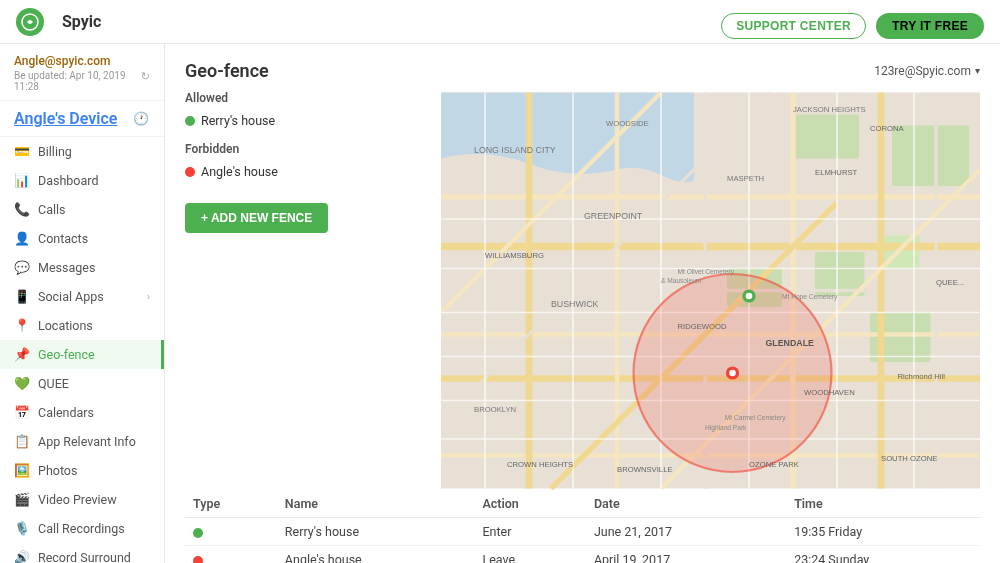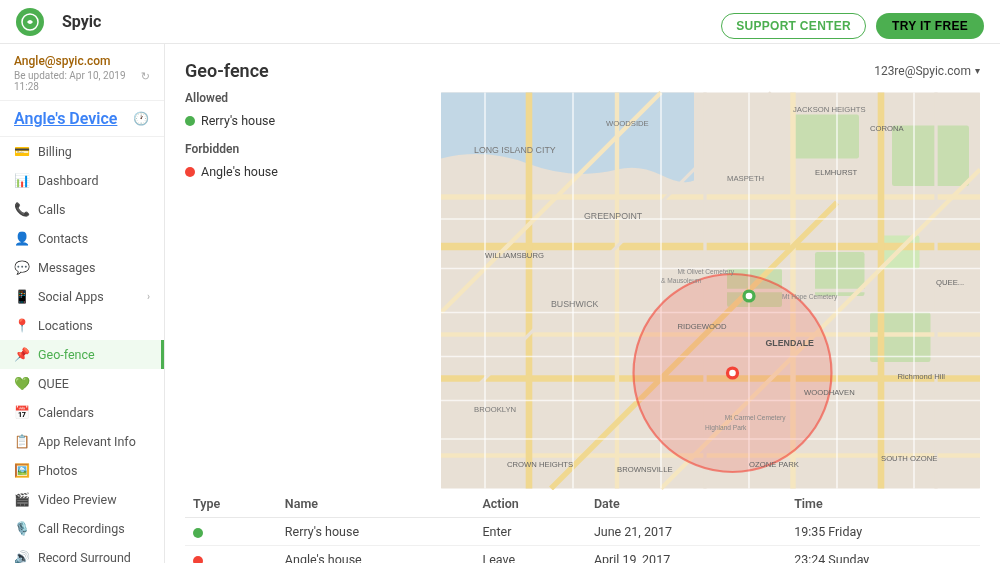--- a/index.html
+++ b/index.html
@@ -386,20 +386,21 @@
             <span>Rerry's house</span>
           </div>
         </div>
         <div class="fence-section">
           <div class="fence-section-title">Forbidden</div>
           <div class="fence-item">
             <span class="fence-dot red"></span>
             <span>Angle's house</span>
           </div>
         </div>
+        <button class="btn-add-fence">+ ADD NEW FENCE</button>
       </div>
 
       <div class="map-container">
         <svg class="map-svg" viewBox="0 0 490 360" xmlns="http://www.w3.org/2000/svg">
 
           <rect width="490" height="360" fill="#e8e0d5"></rect>
 
           <path d="M0,60 Q40,50 80,65 Q120,80 160,70 Q180,65 200,75 Q220,85 230,80 L230,0 L0,0 Z" fill="#b8d4e8" opacity="0.8"></path>
 
           <rect x="320" y="20" width="60" height="40" fill="#c8ddb0" rx="2"></rect>

